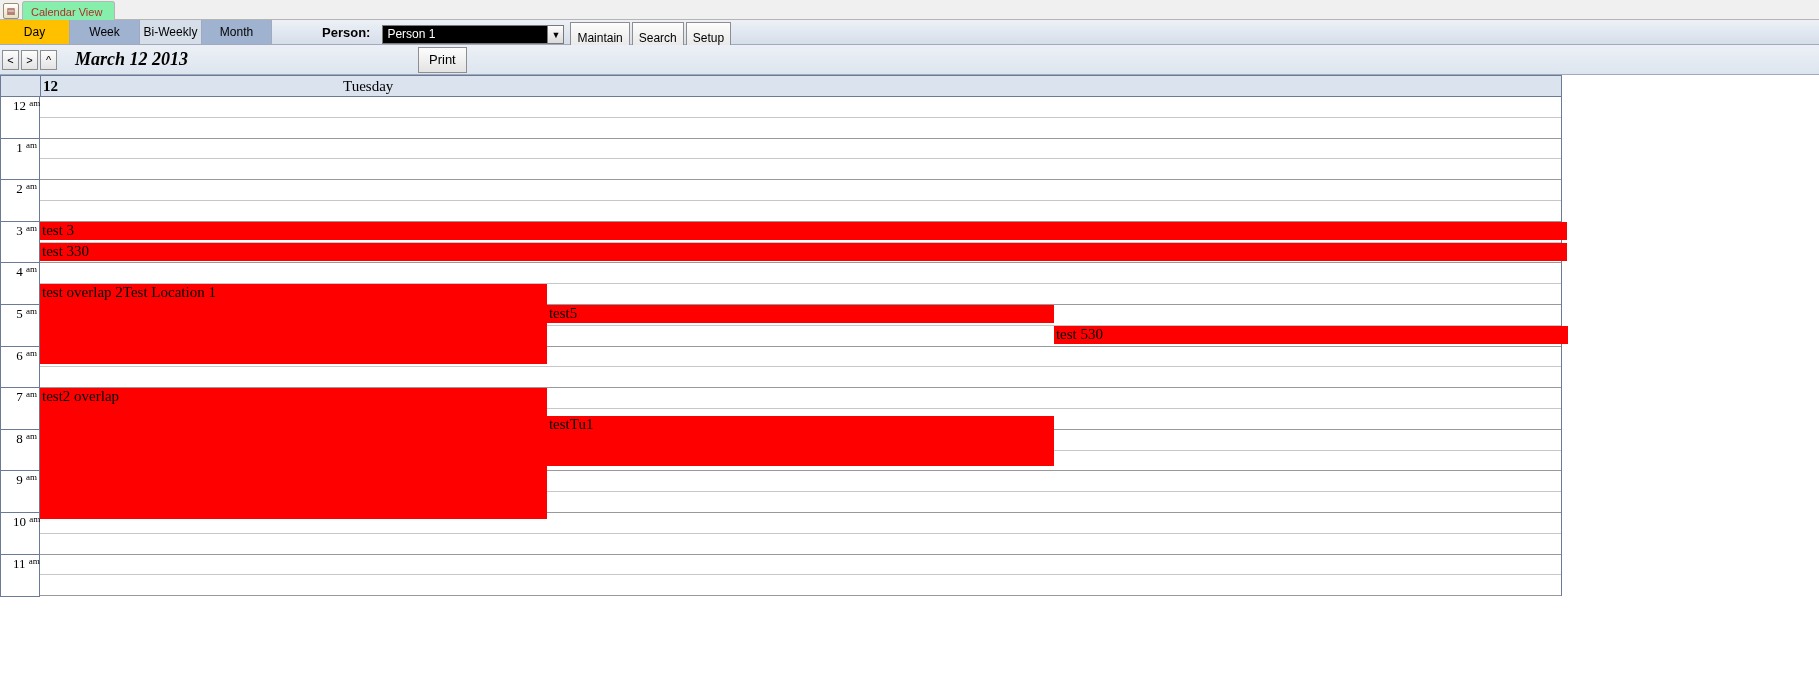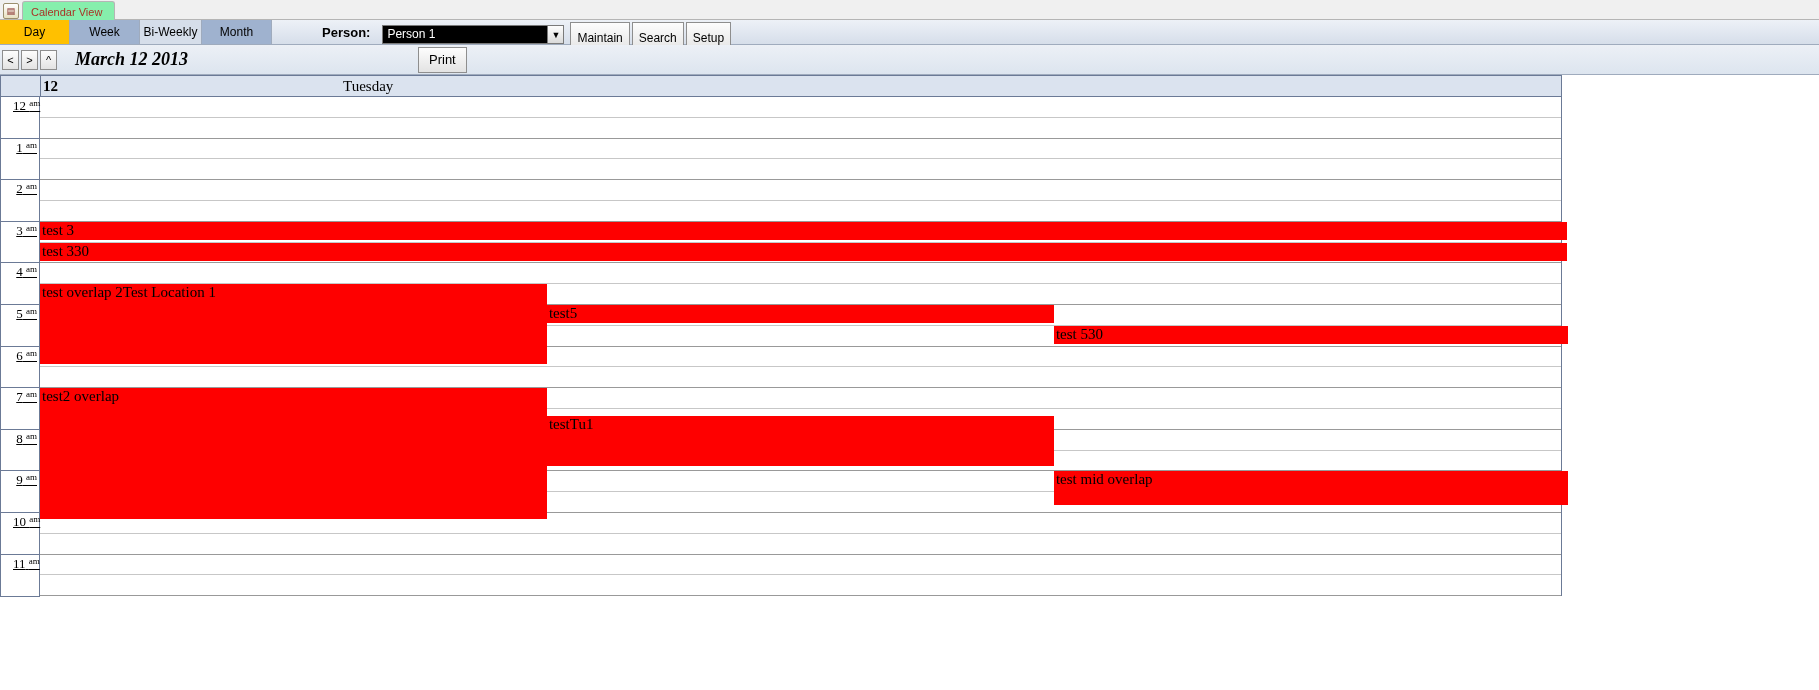--- a/index.html
+++ b/index.html
@@ -168,21 +168,20 @@
     border-bottom: 1px solid #6b7a96;
   }
   .time-cell {
     height: 41.6px;
     border-bottom: 1px solid #6b7a96;
     text-align: right;
     padding: 1px 2px 0 12px;
     font-family: "Times New Roman", serif;
     font-size: 13px;
     white-space: nowrap;
-    text-decoration: underline;
   }
   .time-cell sup { font-size: 9px; vertical-align: top; }
   .time-cell:last-child { border-bottom: none; }
 
   .day-body {
     position: relative;
     border-right: 1px solid #6b7a96;
     border-bottom: 1px solid #6b7a96;
   }
   .day-body > .row {
@@ -307,16 +306,15 @@
     <div class="event colA" style="top:187.2px;height:80px">test overlap 2Test Location 1</div>
 
     <div class="event colB" style="top:208px;height:18px">test5</div>
 
     <div class="event colC" style="top:228.8px;height:18px;width:33.8%">test 530</div>
 
     <div class="event colA" style="top:291.2px;height:131px">test2 overlap</div>
 
     <div class="event colB" style="top:319px;height:50px">testTu1</div>
 
-    <div class="event colC" style="top:374.4px;height:34px;width:33.8%">test mid overlap</div>
   </div>
 
 </div>
 
 </body></html>

